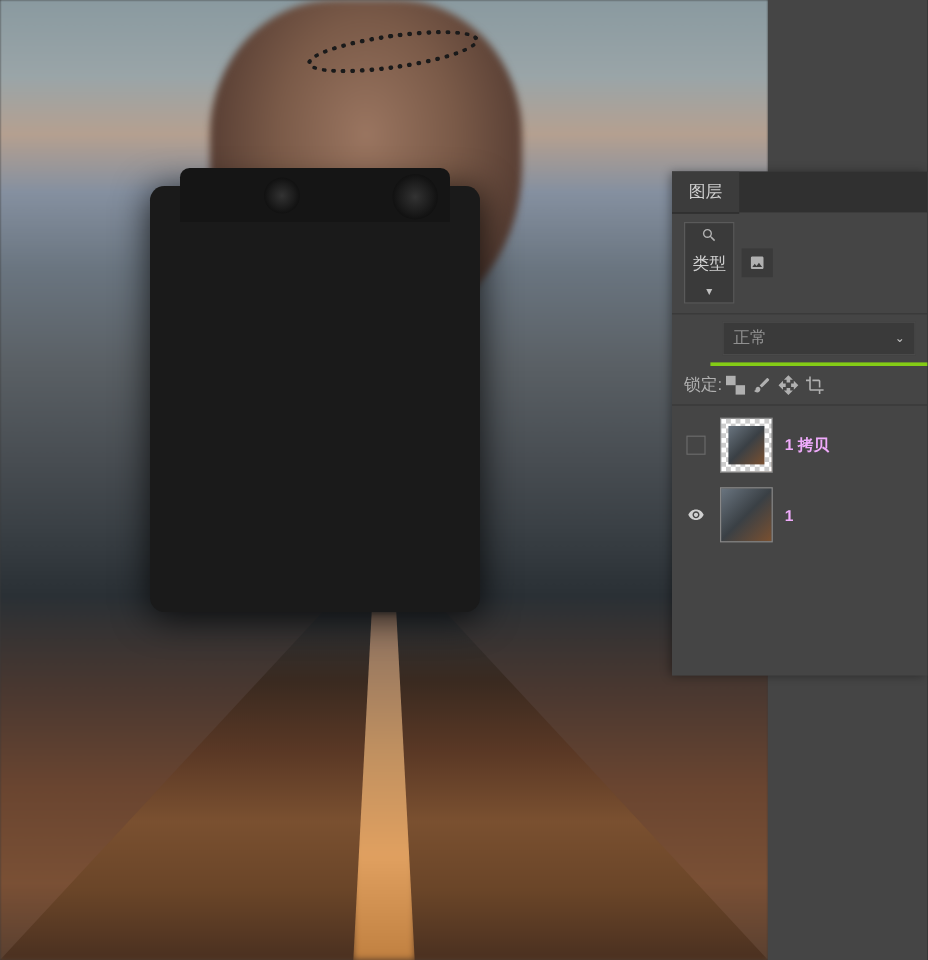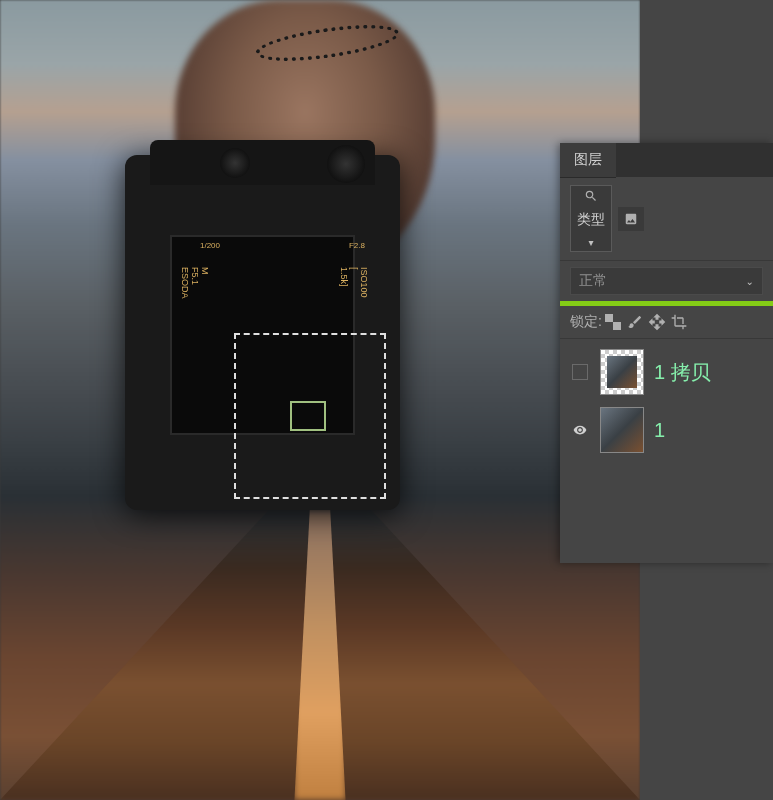--- a/index.html
+++ b/index.html
@@ -218,21 +218,22 @@
       width: 26px;
       height: 24px;
       background: #3a3a3a;
       display: flex;
       align-items: center;
       justify-content: center;
       cursor: pointer;
     }
     .blend-row {
       padding: 6px 10px;
-      border-bottom: 5px solid #84cc16;
+      border-bottom: 3px solid #84cc16;
+      margin-left: 32px;
     }
     .blend-dropdown {
       background: #3a3a3a;
       border: 1px solid #4a4a4a;
       color: #909090;
       padding: 4px 8px;
       font-size: 14px;
       width: 100%;
       display: flex;
       justify-content: space-between;
@@ -286,23 +287,23 @@
       background: repeating-conic-gradient(#ccc 0% 25%, #fff 0% 50%) 0 0 / 8px 8px;
       z-index: 0;
     }
     .layer-thumb.transparent::after {
       content: "";
       position: absolute;
       top: 6px; left: 6px; right: 6px; bottom: 6px;
       background: linear-gradient(135deg, #6a7580 0%, #3a4045 50%, #7a5030 100%);
     }
     .layer-name {
-      color: #86efac;
-      font-size: 20px;
-      font-weight: 400;
+      color: #f0abfc;
+      font-size: 13px;
+      font-weight: 700;
     }
     .icon-svg { fill: #b0b0b0; }
     .chev { font-size: 10px; color: #c0c0c0; }
     .eye-svg { fill: #d0d0d0; }
     .empty-box { width: 16px; height: 16px; border: 1px solid #6a6a6a; }
   </style>
 </head>
 <body>
 
 <div class="canvas-area">
@@ -310,32 +311,20 @@
     <div class="main-photo"></div>
     <div class="rail"></div>
     <div class="rail-highlight"></div>
     <div class="hand-shape"></div>
     <div class="bracelet"></div>
     <div class="camera-body">
       <div class="camera-top">
         <div class="dial1"></div>
         <div class="dial2"></div>
       </div>
-      <div class="camera-screen">
-        <div class="screen-content">
-          <div class="hud-left">M  F5.1  ESODA</div>
-          <div class="hud-right">ISO100  [ 1.5k]</div>
-          <div class="hud-bottom">
-            <span>1/200</span>
-            <span>F2.8</span>
-          </div>
-        </div>
-        <div class="selection-marquee"></div>
-        <div class="focus-box"></div>
-      </div>
     </div>
   </div>
 </div>
 
 <div class="side-strip"></div>
 
 <div class="layers-panel">
   <div class="panel-tab-strip">
     <div class="panel-tab">图层</div>
   </div>

